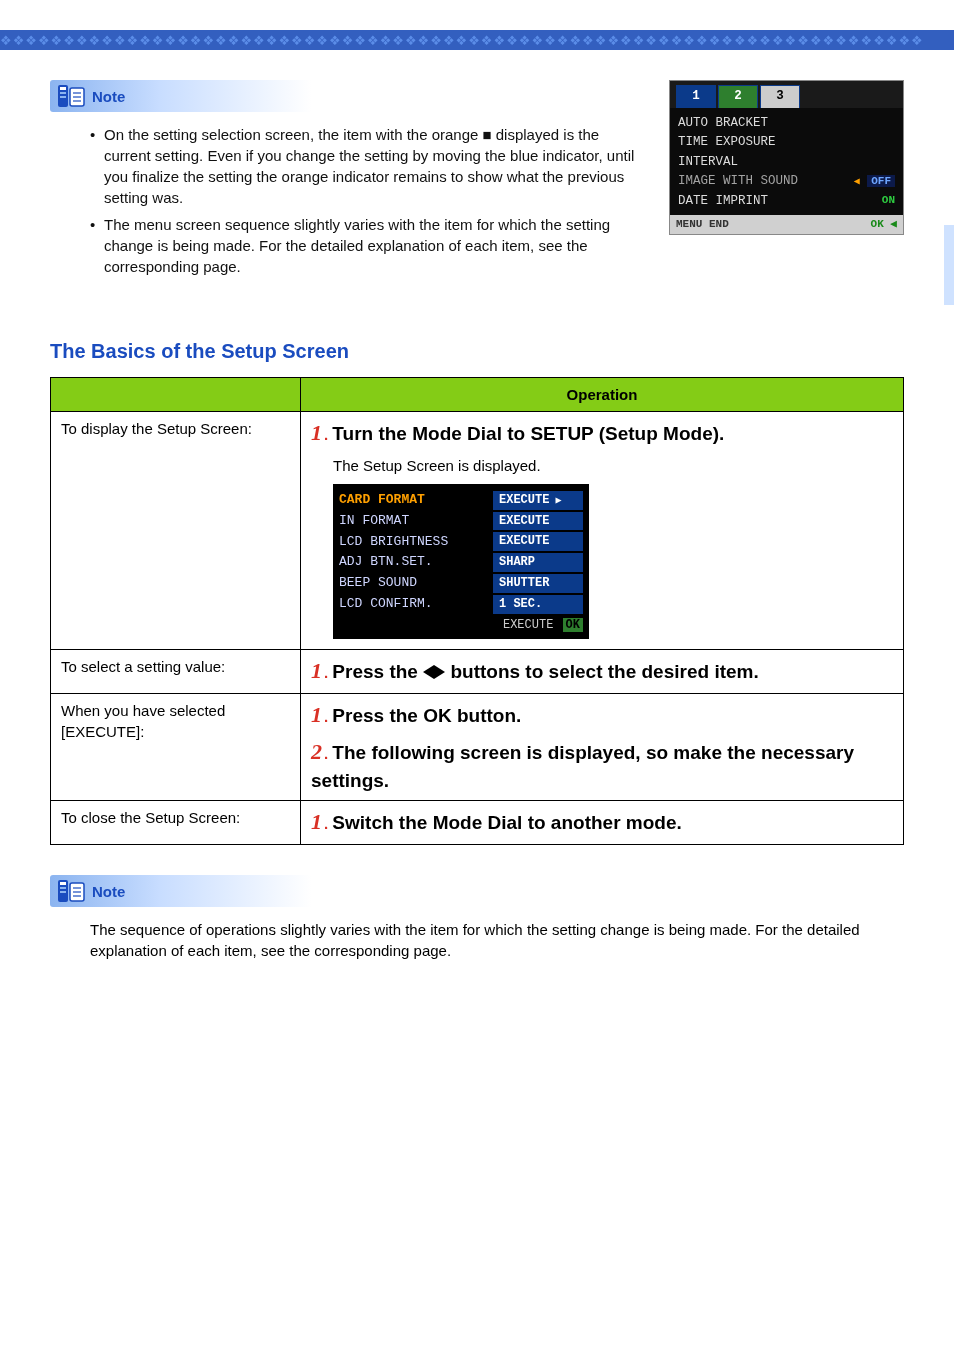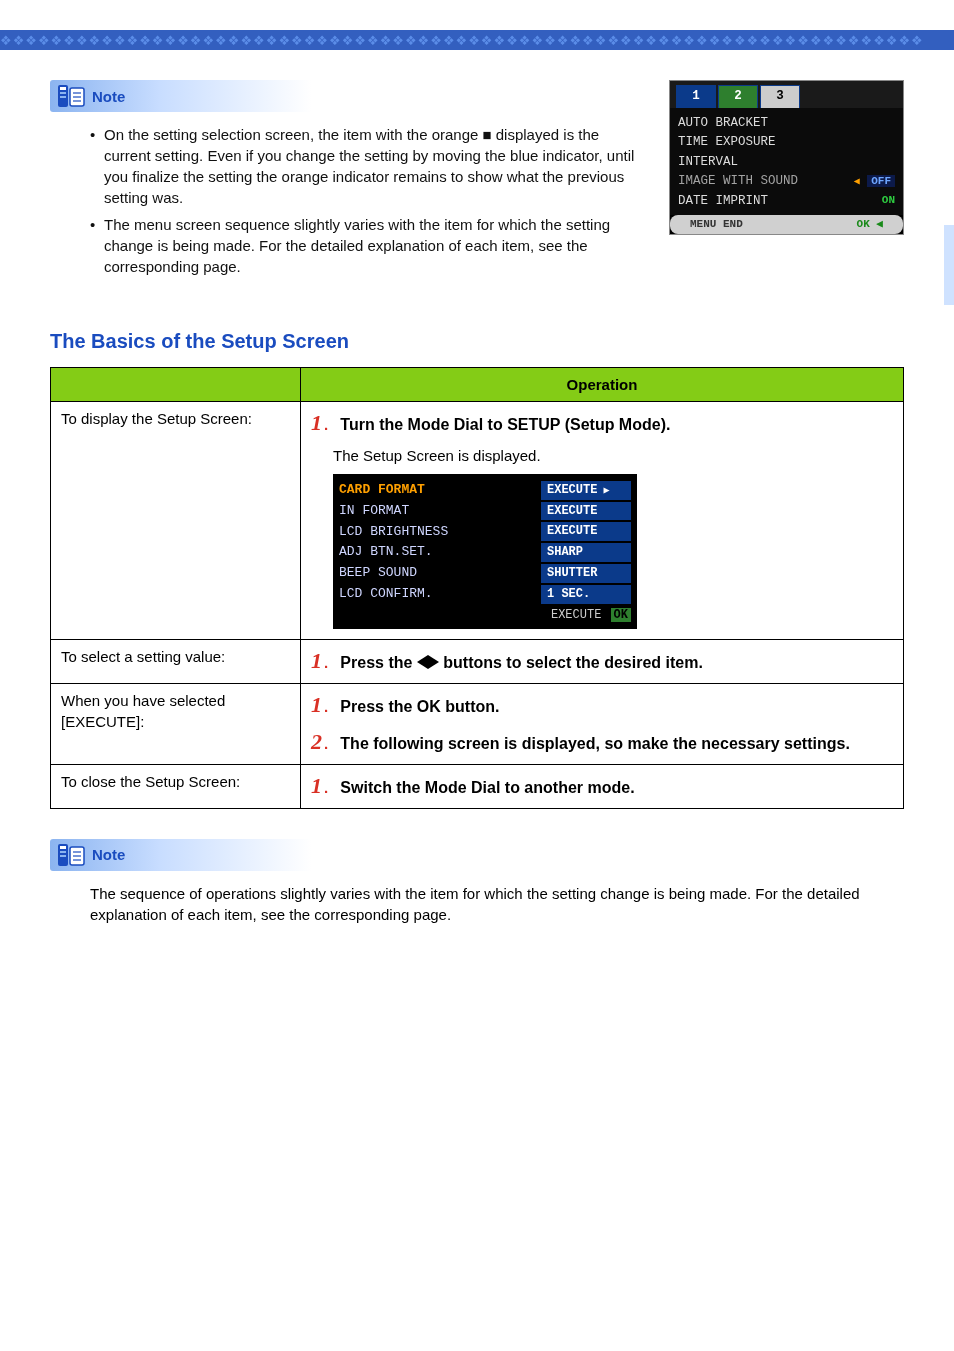--- a/index.html
+++ b/index.html
@@ -51,21 +51,21 @@
     margin-right: 6px;
   }
   .note-label {
     color: #1a4cbf;
     font-weight: bold;
     font-size: 15px;
   }
   .note-list {
     list-style: none;
     padding-left: 40px;
-    margin-bottom: 25px;
+    margin-bottom: 35px;
   }
   .note-list li {
     position: relative;
     padding-left: 14px;
     margin-bottom: 6px;
     color: #111;
     max-width: 560px;
   }
   .note-list li::before {
     content: "•";
@@ -108,24 +108,23 @@
   .mrow { display: flex; justify-content: space-between; padding: 1px 0; }
   .mrow .hlrow { color: #a3a3a3; }
   .mrow .arrow-left { color: #ffa000; font-size: 10px; }
   .pill-off { background: #0c1a4a; color:#6ea6ff; padding: 0 4px; font-weight: bold; font-size: 11px; }
   .pill-on  { color: #2ecc40; font-weight: bold; font-size: 11px; }
   .float-img .footer {
     background: #d0d0d0;
     color: #333;
     display: flex;
     justify-content: space-between;
-    padding: 2px 20px;
+    padding: 2px 6px;
     font-size: 11px;
     font-weight: bold;
-    border-radius: 8px;
   }
   .float-img .footer .okg { color: #1a8a1a; }
   h2.section {
     color: #1a4cbf;
     font-size: 20px;
     font-weight: bold;
     margin: 25px 0 12px 0;
     clear: both;
   }
   table.main {
@@ -149,25 +148,25 @@
   }
   .step-num {
     color: #d93025;
     font-family: "Times New Roman", serif;
     font-style: italic;
     font-weight: bold;
     font-size: 22px;
     margin-right: 2px;
   }
   .step-dot { color: #d93025; font-weight: bold; }
-  .step-text { font-weight: bold; font-size: 16px; margin-left: 8px; }
+  .step-text { font-weight: bold; font-size: 19px; }
   .sub-text { font-weight: normal; font-size: 15px; display: block; margin: 6px 0 8px 22px; }
   .setup-lcd {
     margin: 4px 0 4px 22px;
-    width: 304px;
+    width: 256px;
     background: #000;
     padding: 6px;
     font-family: "Courier New", monospace;
     font-size: 13px;
     color: #fff;
   }
   .lcd-row { display: flex; justify-content: space-between; align-items: center; padding: 1px 0; }
   .lcd-label-hl { color: #ffa000; font-weight: bold; }
   .lcd-label { color: #cfd6ff; }
   .lcd-val {

